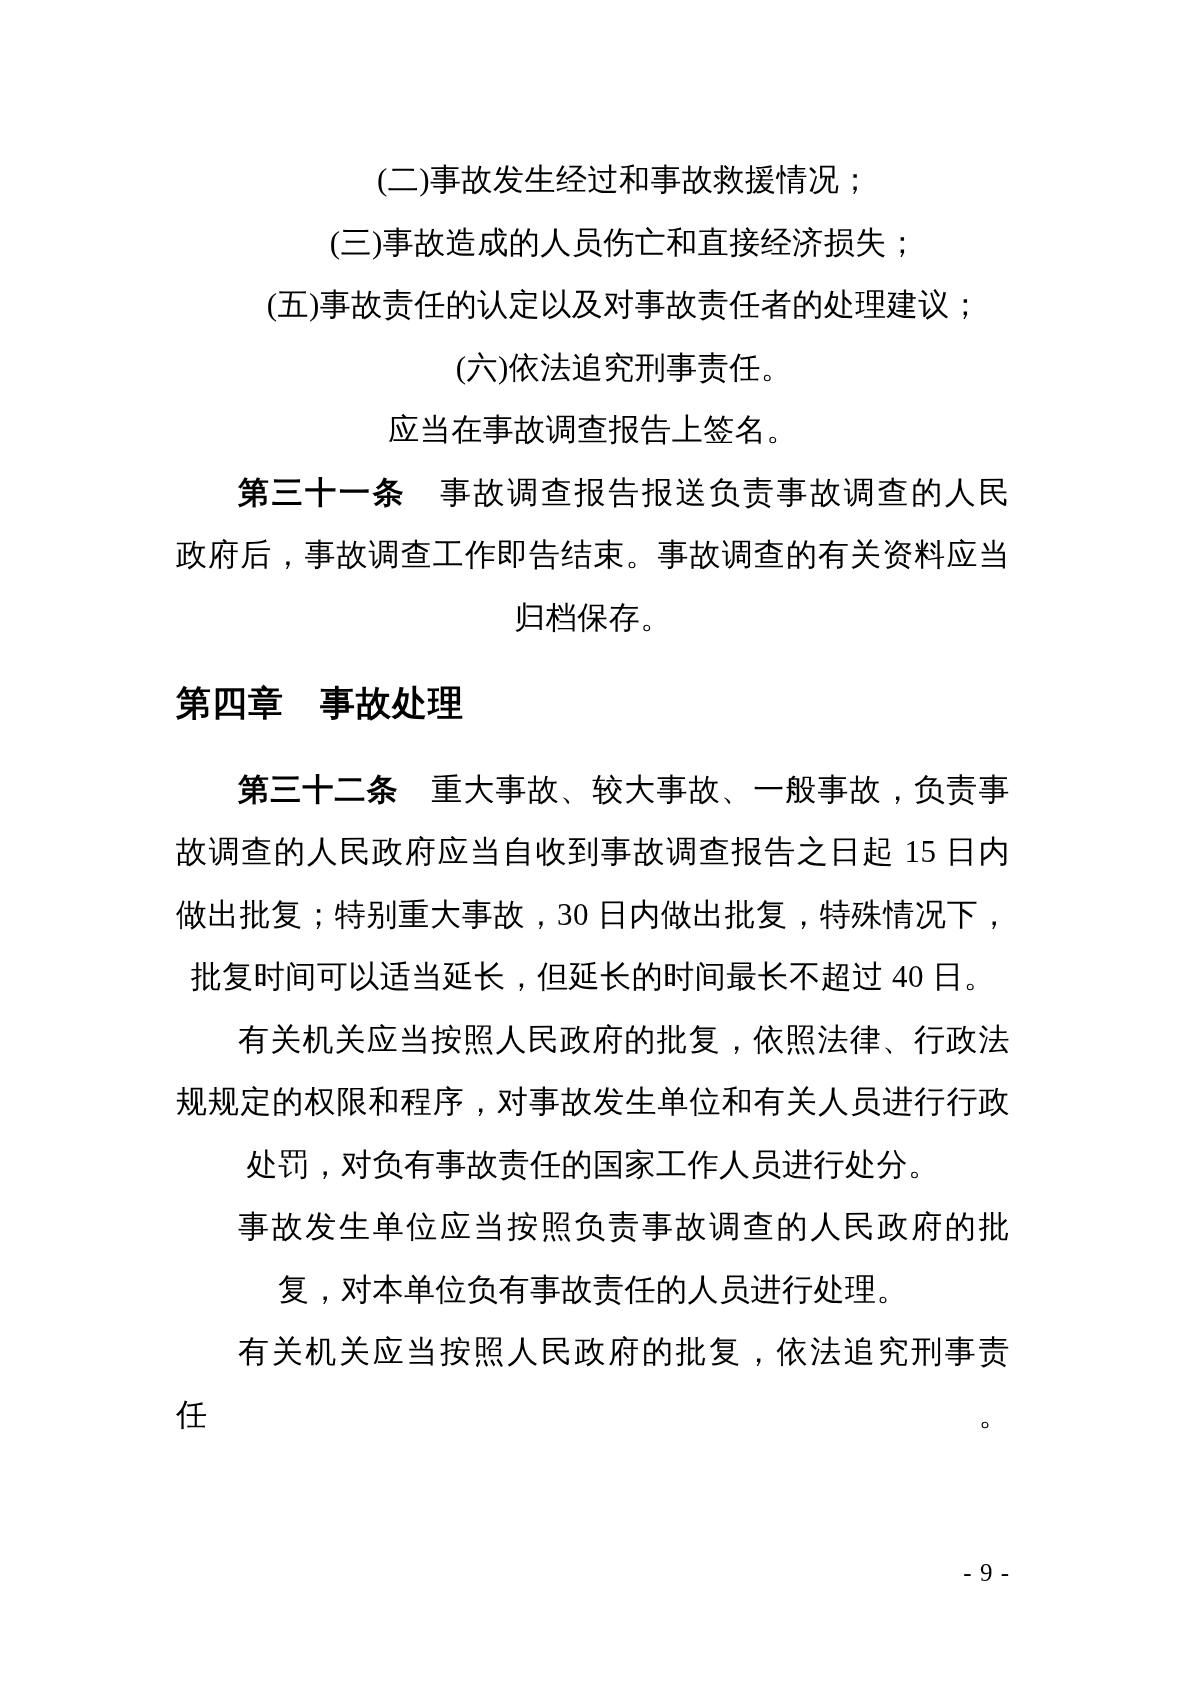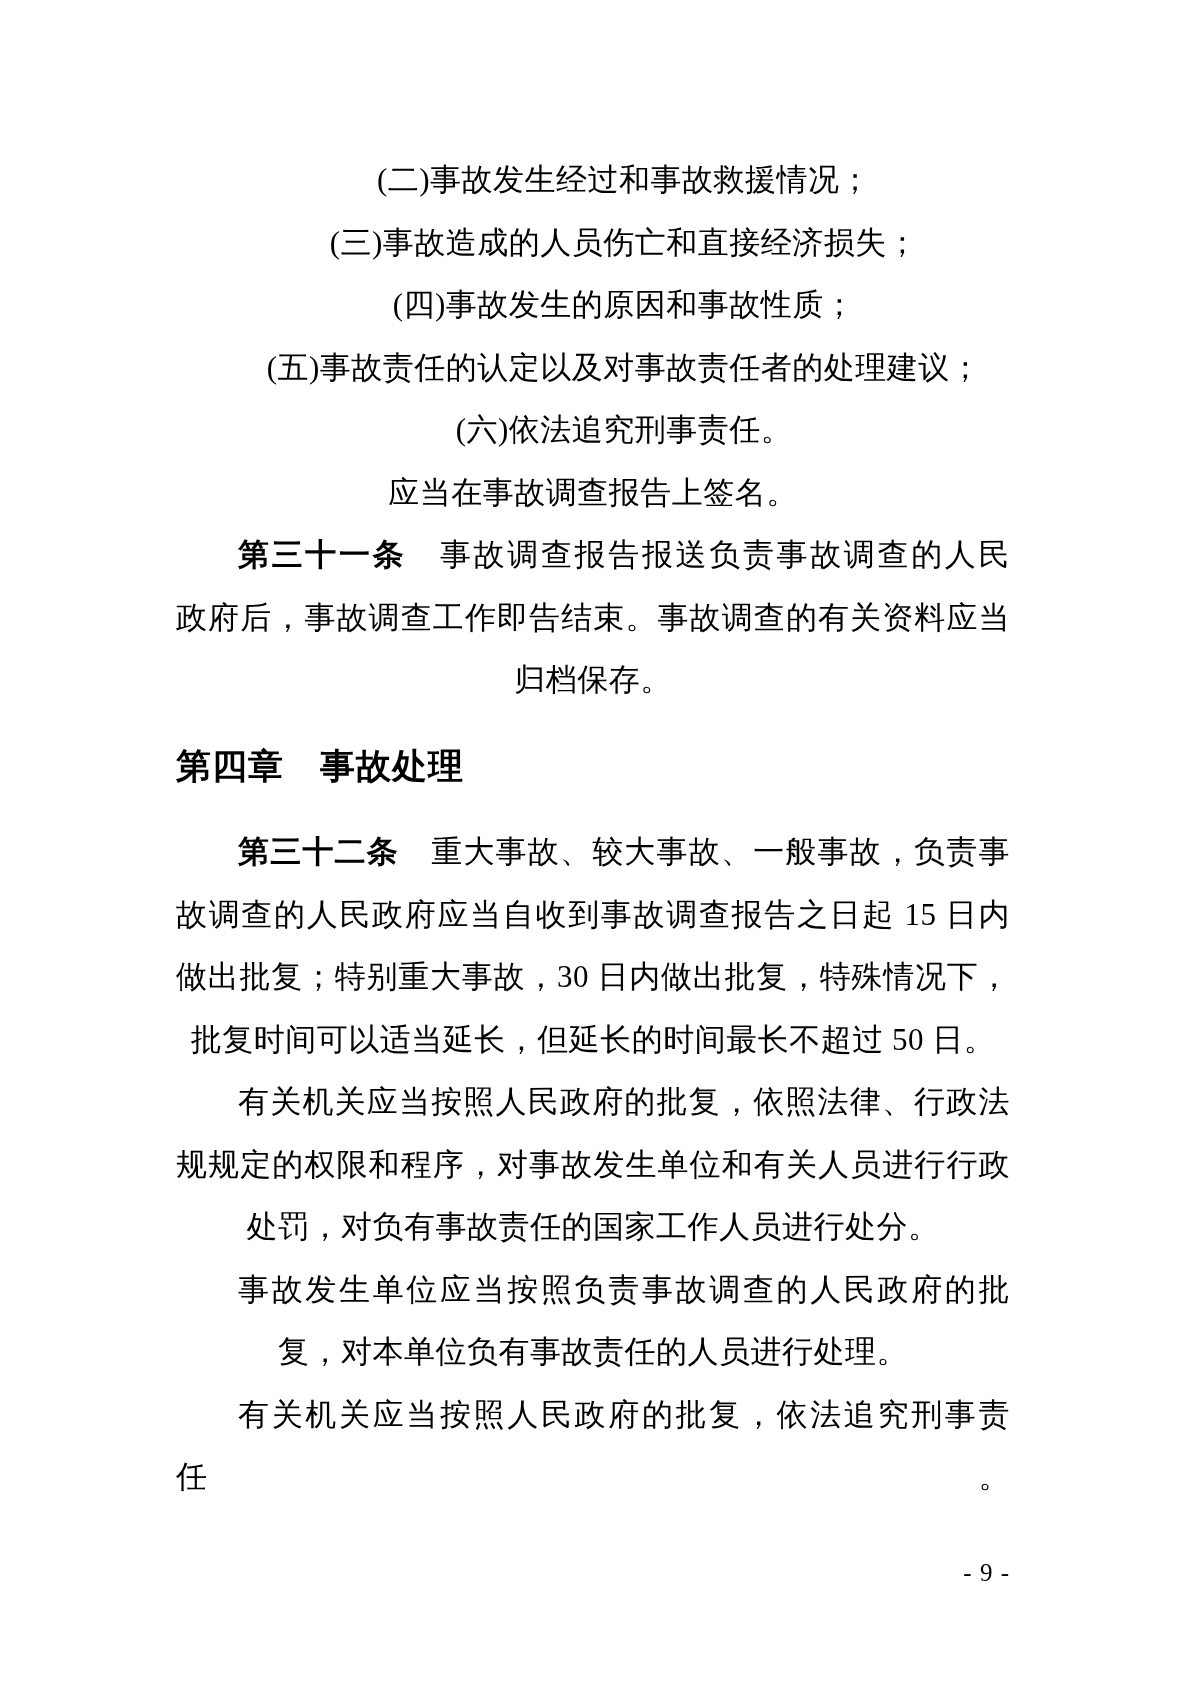--- a/index.html
+++ b/index.html
@@ -60,40 +60,39 @@
     letter-spacing: 1px;
   }
 </style>
 </head>
 <body>
 
 <div class="doc-content">
 
   <div class="line indent">(二)事故发生经过和事故救援情况；</div>
   <div class="line indent">(三)事故造成的人员伤亡和直接经济损失；</div>
-  <div class="line indent">(四)事故发生的原因和事故性质；</div>
   <div class="line indent">(五)事故责任的认定以及对事故责任者的处理建议；</div>
   <div class="line indent">(六)依法追究刑事责任。</div>
 
   <div class="line">应当在事故调查报告上签名。</div>
 
   <div class="line indent justify">
     <span class="term">第三十一条</span><span>　事故调查报告报送负责事故调查的人民</span>
   </div>
   <div class="line justify">政府后，事故调查工作即告结束。事故调查的有关资料应当</div>
   <div class="line">归档保存。</div>
 
   <div class="chapter-heading">第四章　事故处理</div>
 
   <div class="line indent justify">
     <span class="term">第三十二条</span><span>　重大事故、较大事故、一般事故，负责事</span>
   </div>
   <div class="line justify">故调查的人民政府应当自收到事故调查报告之日起 15 日内</div>
   <div class="line justify">做出批复；特别重大事故，30 日内做出批复，特殊情况下，</div>
-  <div class="line">批复时间可以适当延长，但延长的时间最长不超过 50 日。</div>
+  <div class="line">批复时间可以适当延长，但延长的时间最长不超过 40 日。</div>
 
   <div class="line indent justify">有关机关应当按照人民政府的批复，依照法律、行政法</div>
   <div class="line justify">规规定的权限和程序，对事故发生单位和有关人员进行行政</div>
   <div class="line">处罚，对负有事故责任的国家工作人员进行处分。</div>
 
   <div class="line indent justify">事故发生单位应当按照负责事故调查的人民政府的批</div>
   <div class="line">复，对本单位负有事故责任的人员进行处理。</div>
 
   <div class="line indent justify">有关机关应当按照人民政府的批复，依法追究刑事责任。</div>
 

